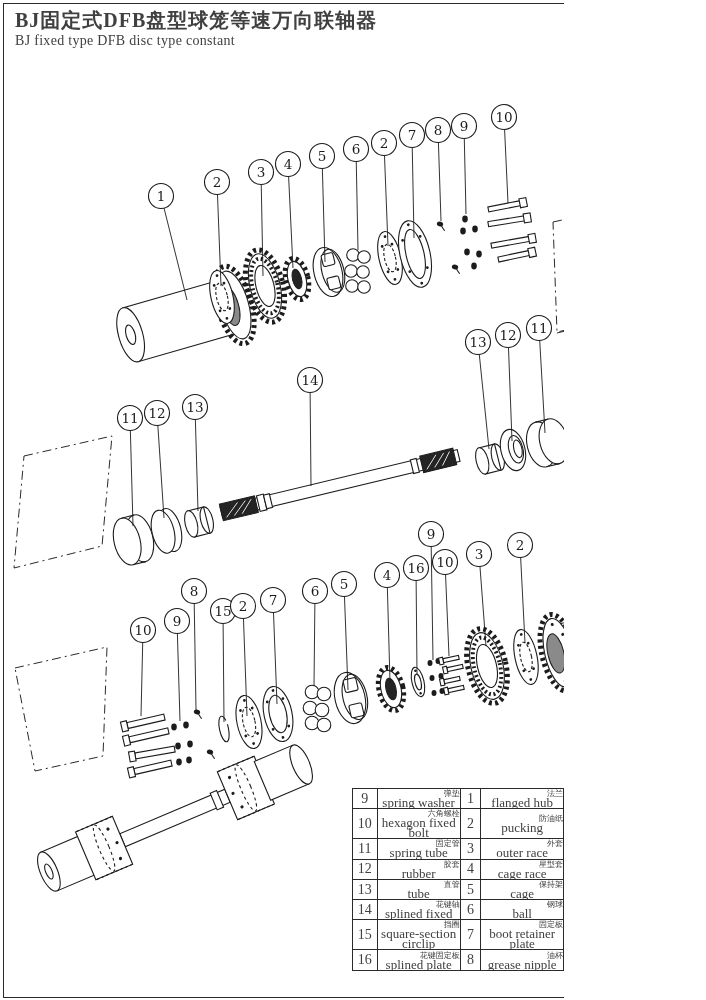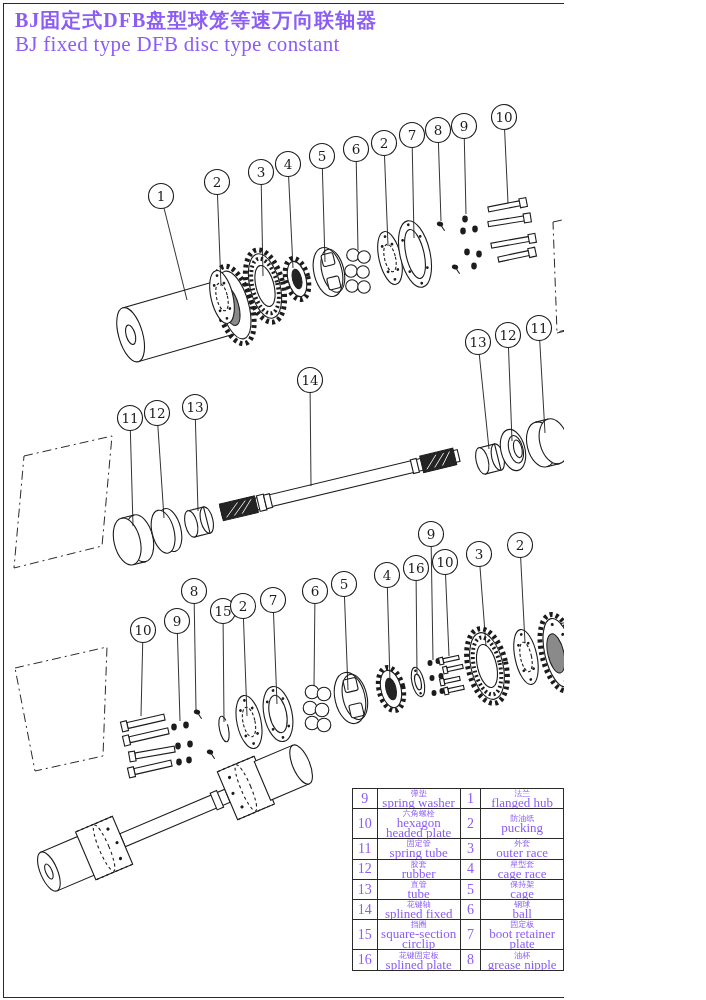--- a/index.html
+++ b/index.html
@@ -1,21 +1,21 @@
 <!DOCTYPE html>
 <html><head>
 <meta charset="utf-8">
 <style>
   html,body{margin:0;padding:0;background:#ffffff;}
   .page{position:relative;width:564px;height:1000px;background:#ffffff;overflow:hidden;
-        font-family:"Liberation Serif","DejaVu Serif",serif;color:#8b5cf6;}
+        font-family:"Liberation Serif","DejaVu Serif",serif;color:#404040;}
   .frame{position:absolute;left:3px;top:3px;width:699px;height:993px;border:1.2px solid #2a2a2a;}
   .title-block{position:absolute;left:15px;top:8px;line-height:1.22;}
   .title-cn{font-size:20px;letter-spacing:1px;font-weight:bold;white-space:nowrap;}
-  .title-en{font-size:21px;letter-spacing:0.3px;white-space:nowrap;}
+  .title-en{font-size:14px;letter-spacing:0.3px;white-space:nowrap;}
   .title-en2{padding-left:9px;}
   svg.diagram{position:absolute;left:0;top:0;}
   .ln{fill:none;stroke:#1c1c1c;stroke-width:1.1;}
   .wh{fill:#ffffff;stroke:#1c1c1c;stroke-width:1.1;}
   .teeth{fill:none;stroke:#1c1c1c;stroke-width:5;stroke-dasharray:3 3.2;}
   .spline{fill:none;stroke:#1c1c1c;stroke-width:4;stroke-dasharray:2 2.6;}
   .dash{fill:none;stroke:#2a2a2a;stroke-width:1;stroke-dasharray:9 4 2 4;}
   .dot{fill:#1c1c1c;stroke:none;}
   .dk{fill:#242424;stroke:#1c1c1c;stroke-width:1;}
   .gr{fill:#8a8a8a;stroke:#1c1c1c;stroke-width:1;}
@@ -24,21 +24,21 @@
                 text-anchor:middle;}
   .leader{stroke:#1c1c1c;stroke-width:0.9;fill:none;}
   
   .parts-table{position:absolute;left:352px;top:788px;border-collapse:collapse;table-layout:fixed;}
   .parts-table td{border:1.2px solid #2a2a2a;text-align:center;vertical-align:middle;
                   padding:0;height:19.3px;overflow:hidden;}
   .td-no{width:33px;font-size:14px;}
   .td-name{width:120px;}
   .td-no2{width:32px;}
   .td-name2{width:121px;margin-left:40px;}
-  .nm-cn{display:block;font-size:8px;line-height:9px;}
+  .nm-cn{display:block;font-size:8px;line-height:9px;text-align:right;}
   .nm-en{display:block;font-size:13px;line-height:10px;}
 </style>
 </head>
 <body>
 
 <div class="page">
   <div class="frame"></div>
 
   <div class="title-block">
     <div class="title-cn">BJ固定式DFB盘型球笼等速万向联轴器</div>
@@ -503,21 +503,21 @@
   <table class="parts-table">
     <tbody>
         <tr>
           <td class="td-no"><span>9</span></td>
           <td class="td-name"><span><span class="nm-cn">弹垫</span><span class="nm-en">spring washer</span></span></td>
           <td class="td-no td-no2"><span>1</span></td>
           <td class="td-name td-name2"><span><span class="nm-cn">法兰</span><span class="nm-en">flanged hub</span></span></td>
         </tr>
         <tr>
           <td class="td-no"><span>10</span></td>
-          <td class="td-name"><span><span class="nm-cn">六角螺栓</span><span class="nm-en">hexagon headed plate</span></span></td>
+          <td class="td-name"><span><span class="nm-cn">六角螺栓</span><span class="nm-en">hexagon fixed bolt</span></span></td>
           <td class="td-no td-no2"><span>2</span></td>
           <td class="td-name td-name2"><span><span class="nm-cn">防油纸</span><span class="nm-en">pucking</span></span></td>
         </tr>
         <tr>
           <td class="td-no"><span>11</span></td>
           <td class="td-name"><span><span class="nm-cn">固定管</span><span class="nm-en">spring tube</span></span></td>
           <td class="td-no td-no2"><span>3</span></td>
           <td class="td-name td-name2"><span><span class="nm-cn">外套</span><span class="nm-en">outer race</span></span></td>
         </tr>
         <tr>

